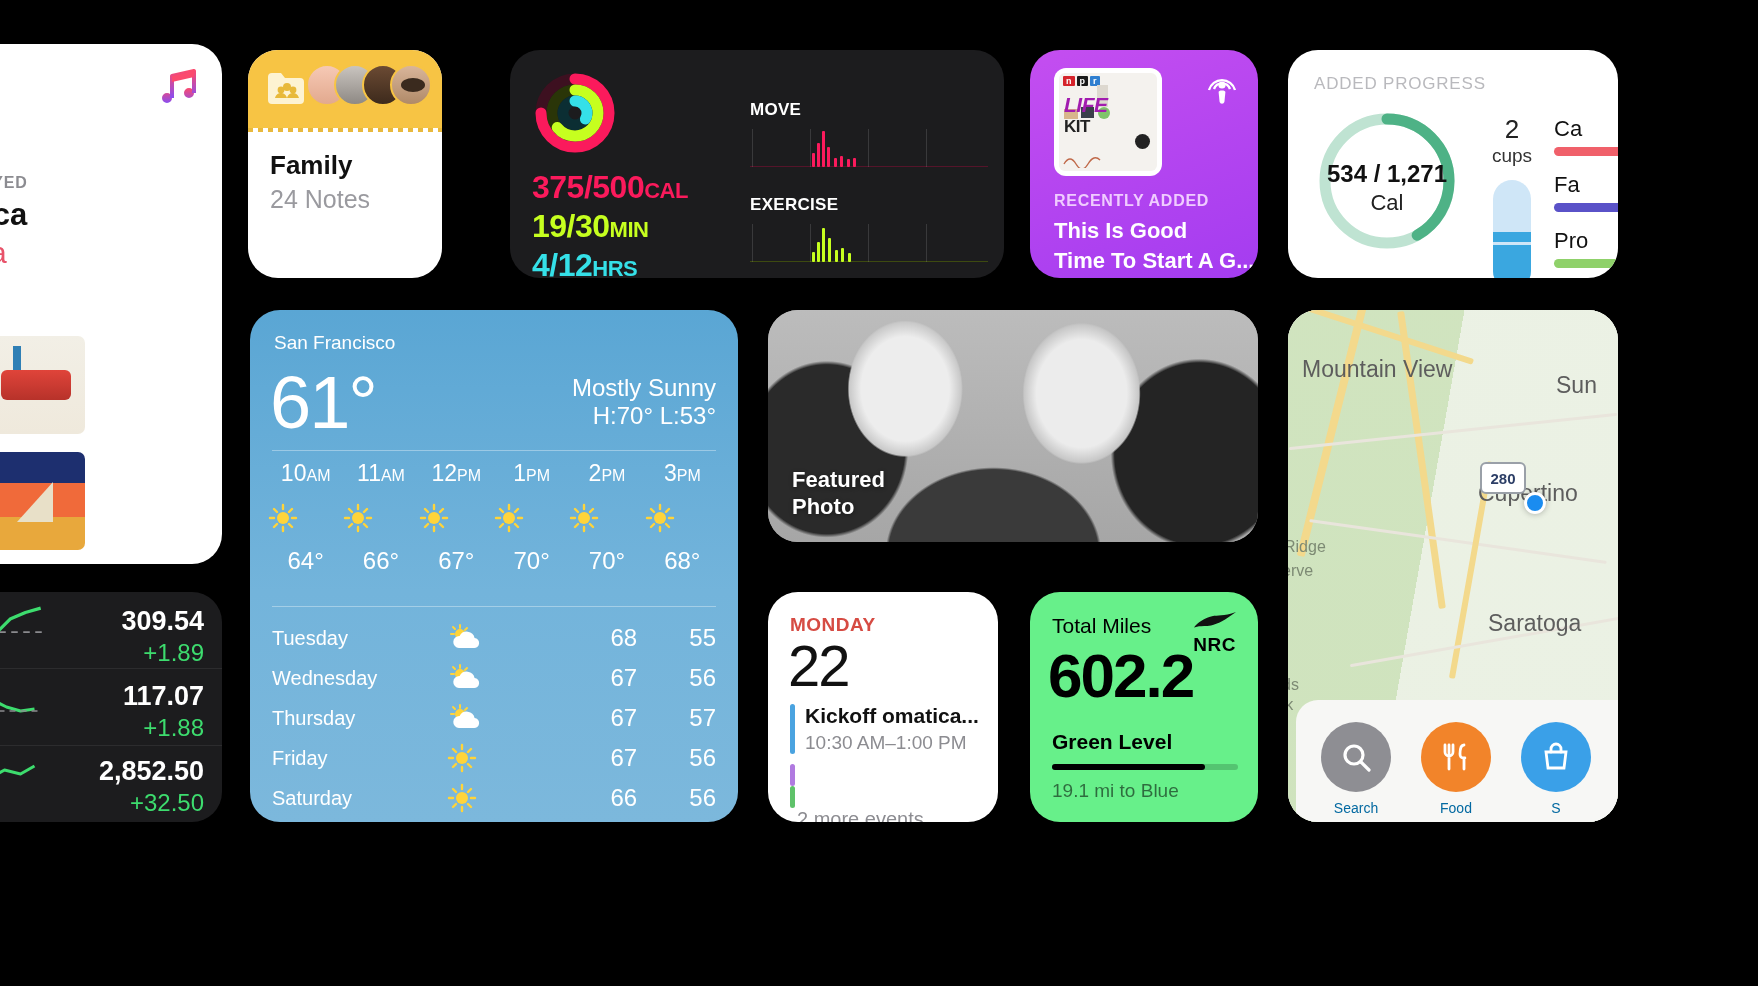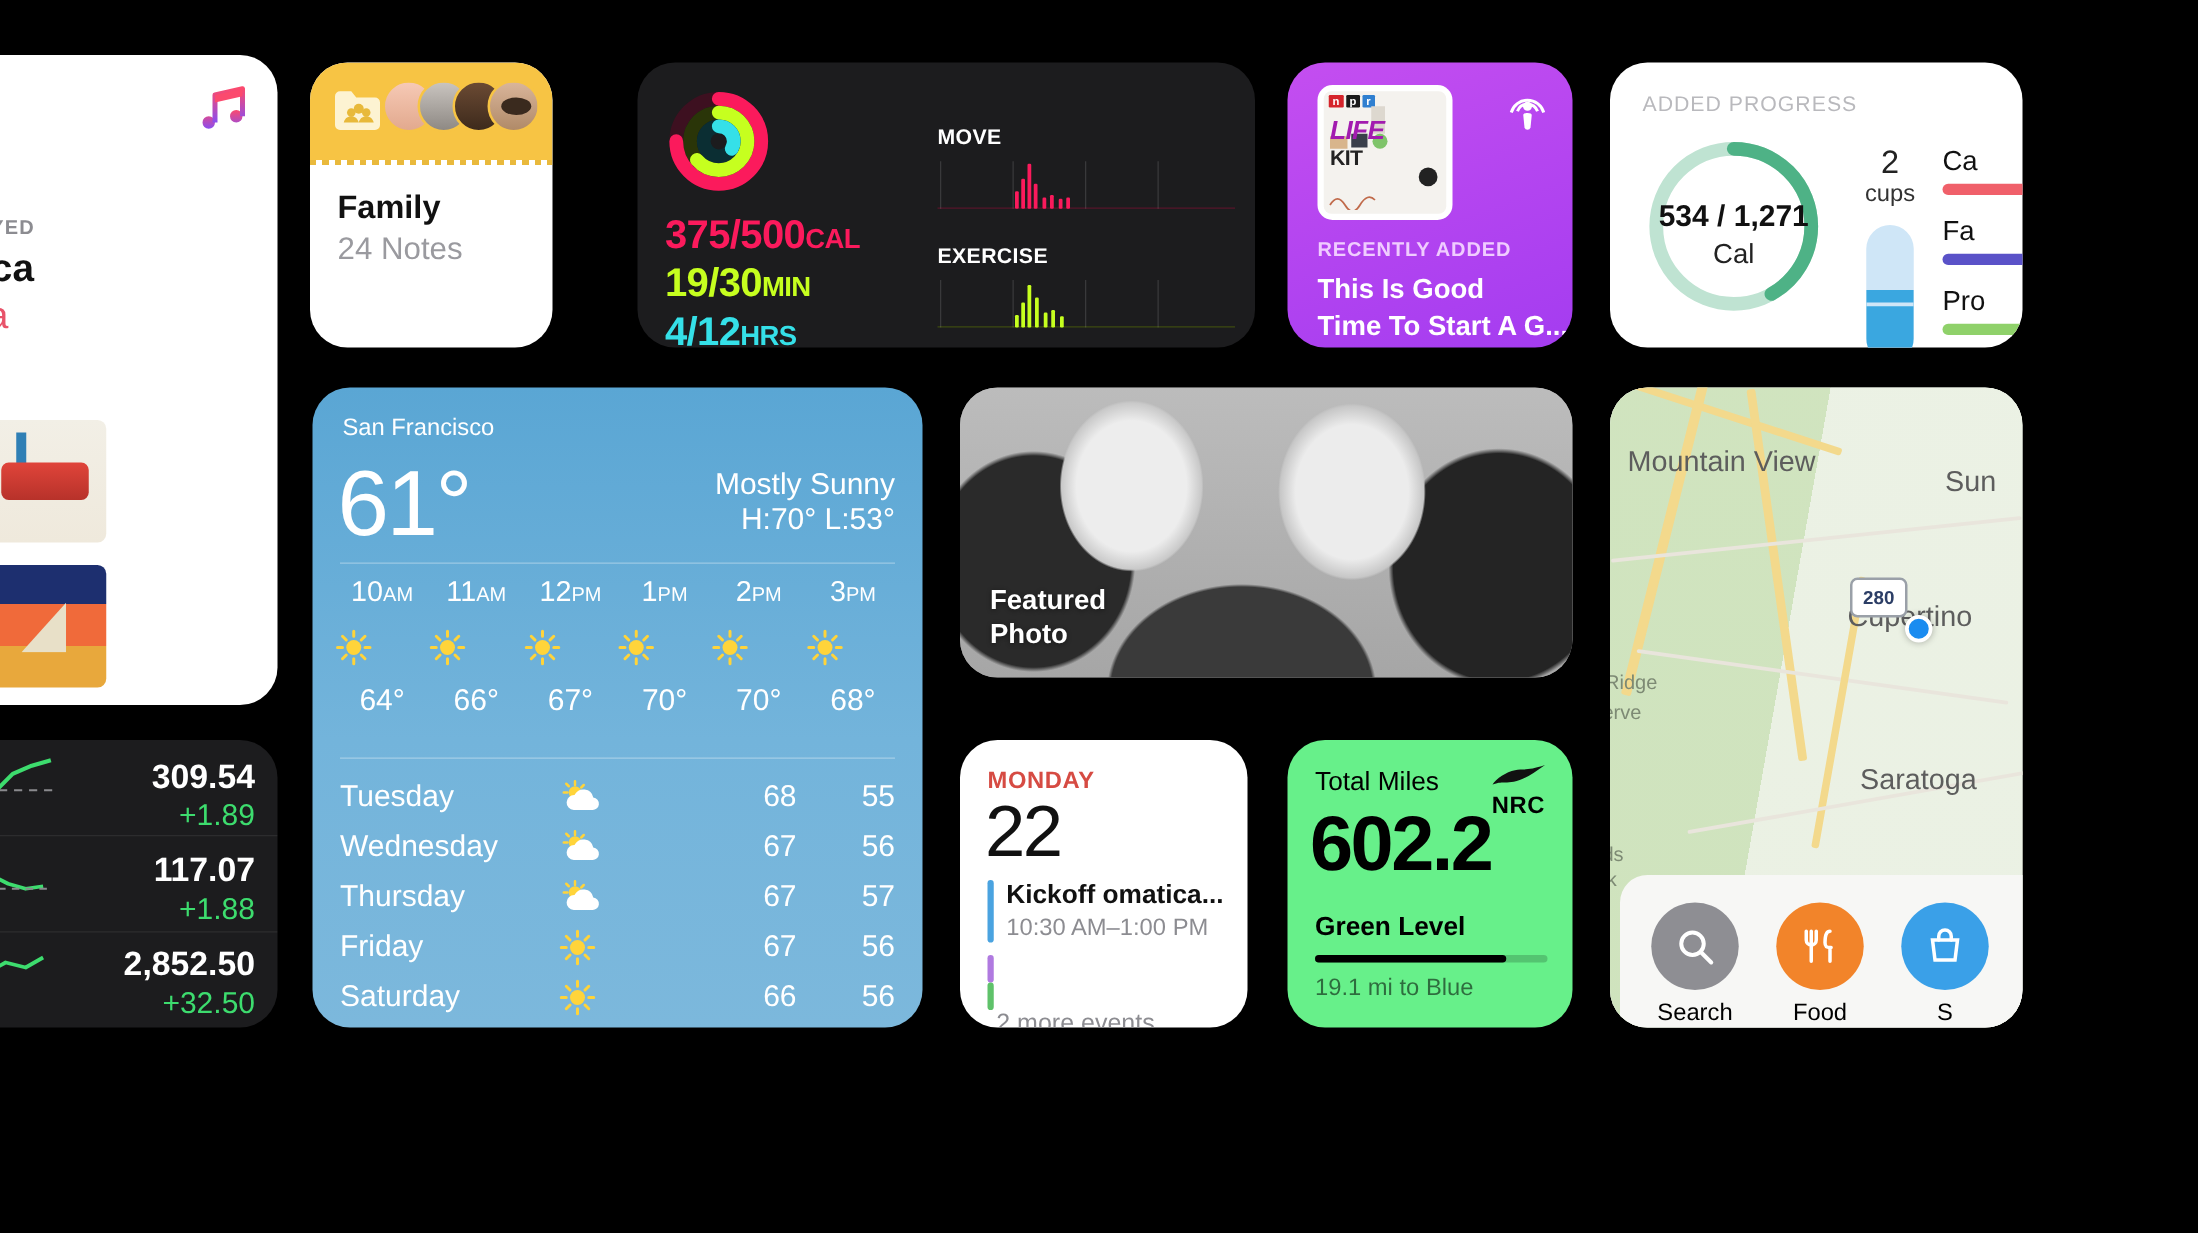--- a/index.html
+++ b/index.html
@@ -119,21 +119,21 @@
   .wx-hl { position:absolute; right:22px; top:92px; text-align:right; font-size:24px; font-weight:500;}
   .wx-div { position:absolute; left:22px; right:22px; height:1px; background:rgba(255,255,255,.35); }
   .hours { position:absolute; left:18px; right:18px; top:150px; display:flex; }
   .hr { flex:1; text-align:center; }
   .hr .t { font-size:23px; font-weight:500; }
   .hr .t .sm { font-size:16px; }
   .hr .i { margin:16px 0 14px; }
   .hr .d { font-size:24px; font-weight:500; }
   .days { position:absolute; left:22px; right:22px; top:308px; }
   .day { display:flex; align-items:center; height:40px; }
-  .day .nm { width:180px; font-size:24px; font-weight:500; }
+  .day .nm { width:180px; font-size:20px; font-weight:500; }
   .day .ic { width:110px; text-align:center; }
   .day .hi { width:90px; text-align:right; font-size:24px; font-weight:500; }
   .day .lo { width:82px; text-align:right; font-size:24px; font-weight:500; }
 
   
   #photo { left:768px; top:310px; width:490px; height:232px; background:#9a9a9a; }
   .ph-bg { position:absolute; inset:0;
       background:
         radial-gradient(ellipse 80px 95px at 28% 34%, #f0ecea 0 55%, #cfc8c4 70%, transparent 72%),
         radial-gradient(ellipse 82px 98px at 64% 36%, #efebe8 0 55%, #cdc6c2 70%, transparent 72%),
@@ -185,21 +185,21 @@
   .shield { position:absolute; width:46px; height:32px; border-radius:6px; background:#fff;
      border:2px solid #9aa0a8; display:flex; align-items:center; justify-content:center;
      font-size:15px; font-weight:700; color:#2c3e66; }
   .bluedot { position:absolute; width:22px; height:22px; border-radius:50%; background:#1a8cf0;
      border:3px solid #fff; box-shadow:0 0 6px rgba(0,0,0,.3); }
   .map-sheet { position:absolute; left:8px; right:-40px; bottom:-38px; height:160px;
      background:#f7f7f5; border-radius:22px 22px 0 0; }
   .mb { position:absolute; top:22px; width:84px; text-align:center; }
   .mb .circ { width:70px; height:70px; border-radius:50%; margin:0 auto; display:flex;
      align-items:center; justify-content:center; }
-  .mb .cap { margin-top:8px; font-size:19px; color:#000000; }
+  .mb .cap { margin-top:8px; font-size:14px; color:#0369a1; }
 
   svg { display:block; }
 </style>
 </head>
 <body>
 
 <div class="stage">
 
   <div class="w" id="music">
     <div class="music-top">

